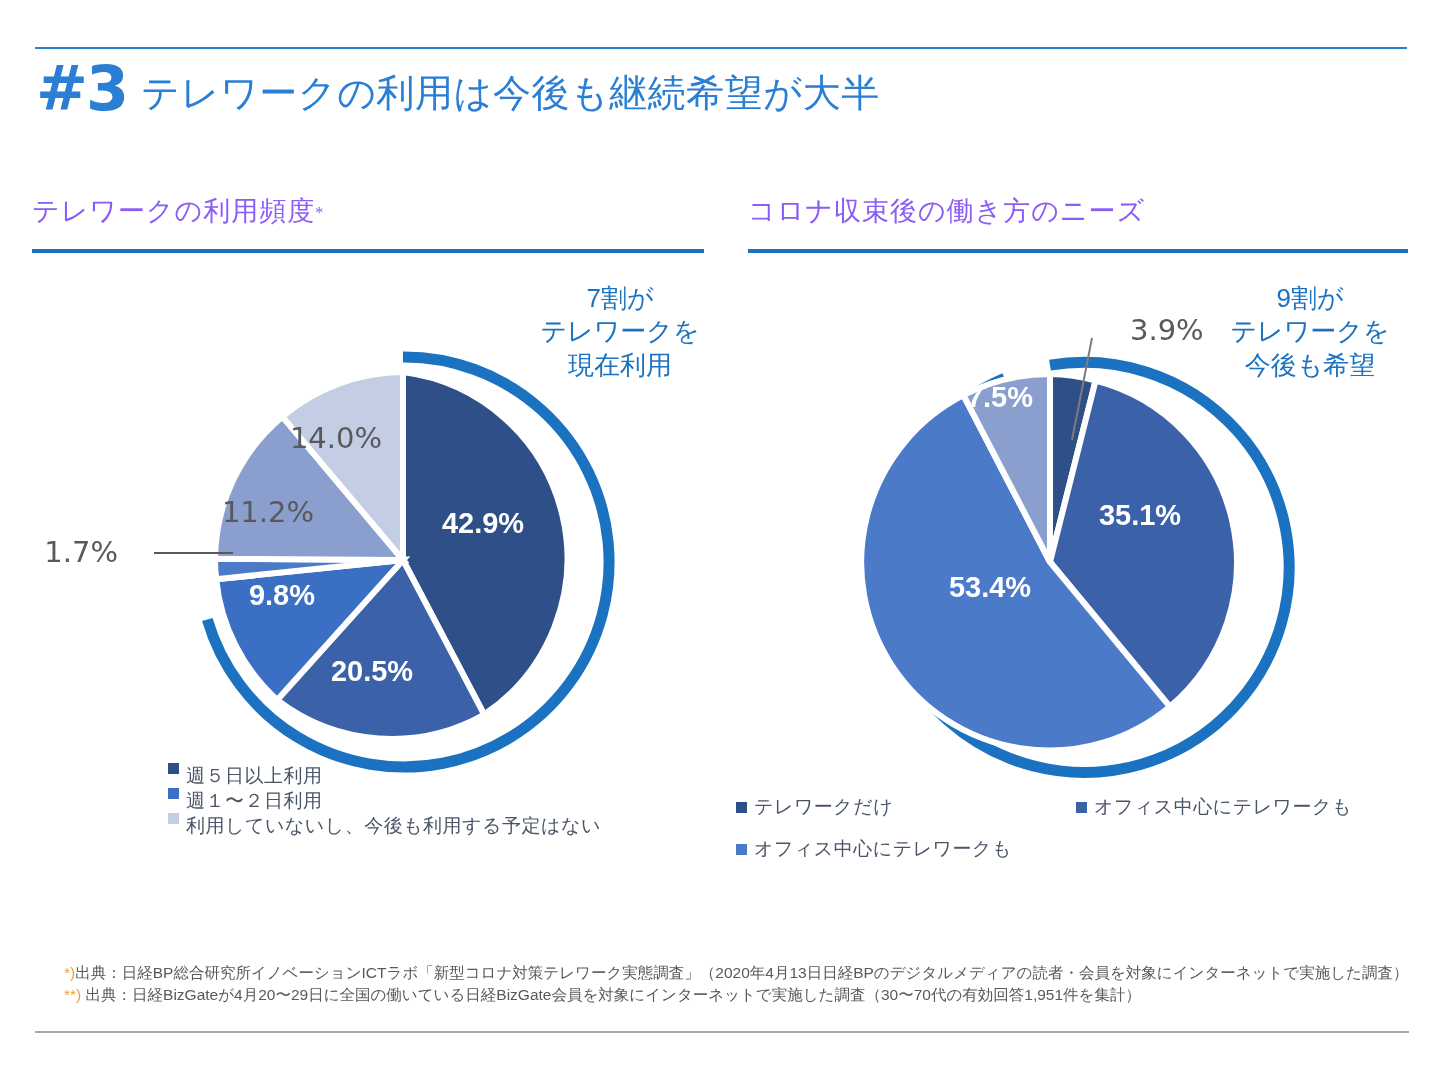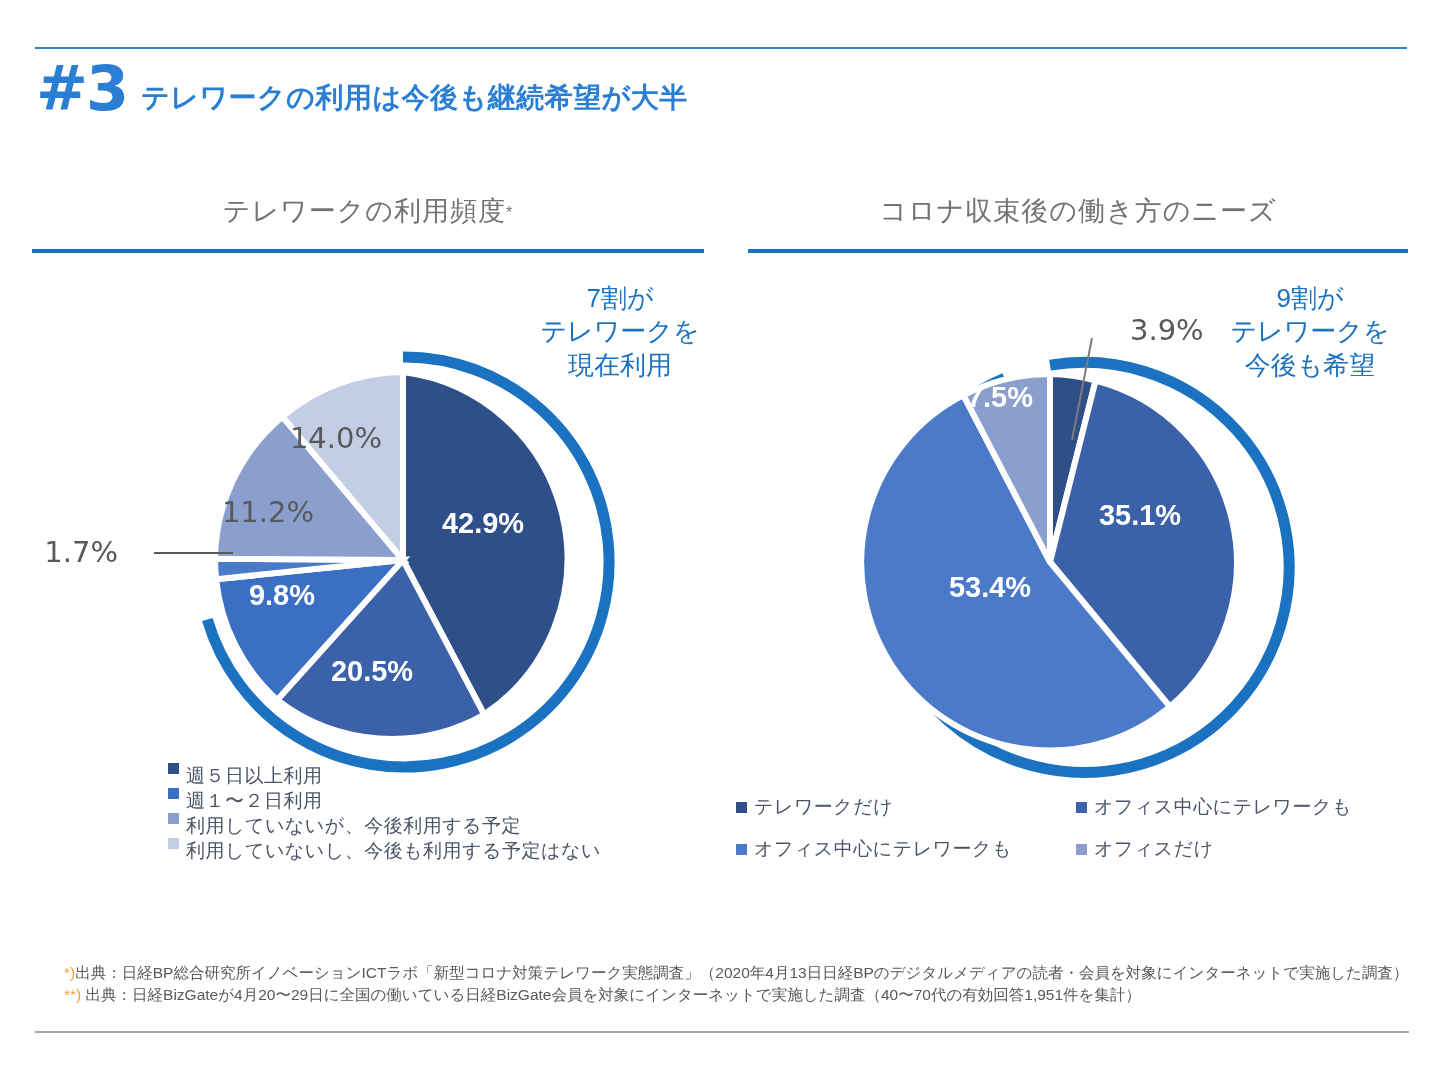--- a/index.html
+++ b/index.html
@@ -34,43 +34,43 @@
   }
   .hash-num {
     font-family: "DejaVu Sans", sans-serif;
     font-size: 62px;
     font-weight: 700;
     color: #2a7fd4;
     line-height: 0.95;
     letter-spacing: -2px;
   }
   .headline {
-    font-size: 28px;
-    font-weight: 700;
+    font-size: 38px;
+    font-weight: 400;
     color: #2a7fd4;
     line-height: 1;
     padding-bottom: 7px;
     letter-spacing: 0.5px;
   }
 
   
   .panel {
     position: absolute;
     top: 195px;
   }
   .panel.left  { left: 32px;  width: 672px; }
   .panel.right { left: 748px; width: 660px; }
 
   .panel-title {
-    text-align: center;
     font-size: 27px;
-    color: #737373;
+    color: #8b5cf6;
     letter-spacing: 1px;
     line-height: 1.2;
     height: 44px;
+    font-family: Liberation Serif, serif;
   }
   .panel-title .star {
     font-size: 16px;
     vertical-align: 2px;
   }
   .panel-rule {
     margin-top: 10px;
     height: 4px;
     background: #1b72c0;
   }
@@ -211,24 +211,20 @@
 </div>
 
 <div class="legend left-legend">
   <div class="legend-row">
     <span class="swatch" style="background:#2e4f87"></span>
     <span>週５日以上利用</span>
   </div>
   <div class="legend-row">
     <span class="swatch" style="background:#3a6fc4"></span>
     <span>週１〜２日利用</span>
-  </div>
-  <div class="legend-row">
-    <span class="swatch" style="background:#8b9fce"></span>
-    <span>利用していないが、今後利用する予定</span>
   </div>
   <div class="legend-row">
     <span class="swatch" style="background:#c3cde4"></span>
     <span>利用していないし、今後も利用する予定はない</span>
   </div>
 </div>
 
 <div class="panel right">
   <div class="panel-title">コロナ収束後の働き方のニーズ</div>
   <div class="panel-rule"></div>
@@ -270,29 +266,25 @@
       <span>テレワークだけ</span>
     </div>
     <div class="legend-row">
       <span class="swatch" style="background:#3b62a8"></span>
       <span>オフィス中心にテレワークも</span>
     </div>
     <div class="legend-row">
       <span class="swatch" style="background:#4a7ac8"></span>
       <span>オフィス中心にテレワークも</span>
     </div>
-    <div class="legend-row">
-      <span class="swatch" style="background:#8b9fce"></span>
-      <span>オフィスだけ</span>
-    </div>
   </div>
 </div>
 
 <div class="footnotes">
   <div class="footnote-row">
     <span class="fn-mark">*)</span><span>出典：日経BP総合研究所イノベーションICTラボ「新型コロナ対策テレワーク実態調査」（2020年4月13日日経BPのデジタルメディアの読者・会員を対象にインターネットで実施した調査）</span>
   </div>
   <div class="footnote-row">
-    <span class="fn-mark">**)</span><span> 出典：日経BizGateが4月20〜29日に全国の働いている日経BizGate会員を対象にインターネットで実施した調査（40〜70代の有効回答1,951件を集計）</span>
+    <span class="fn-mark">**)</span><span> 出典：日経BizGateが4月20〜29日に全国の働いている日経BizGate会員を対象にインターネットで実施した調査（30〜70代の有効回答1,951件を集計）</span>
   </div>
 </div>
 
 <div class="bottom-rule"></div>
 
 </body></html>

